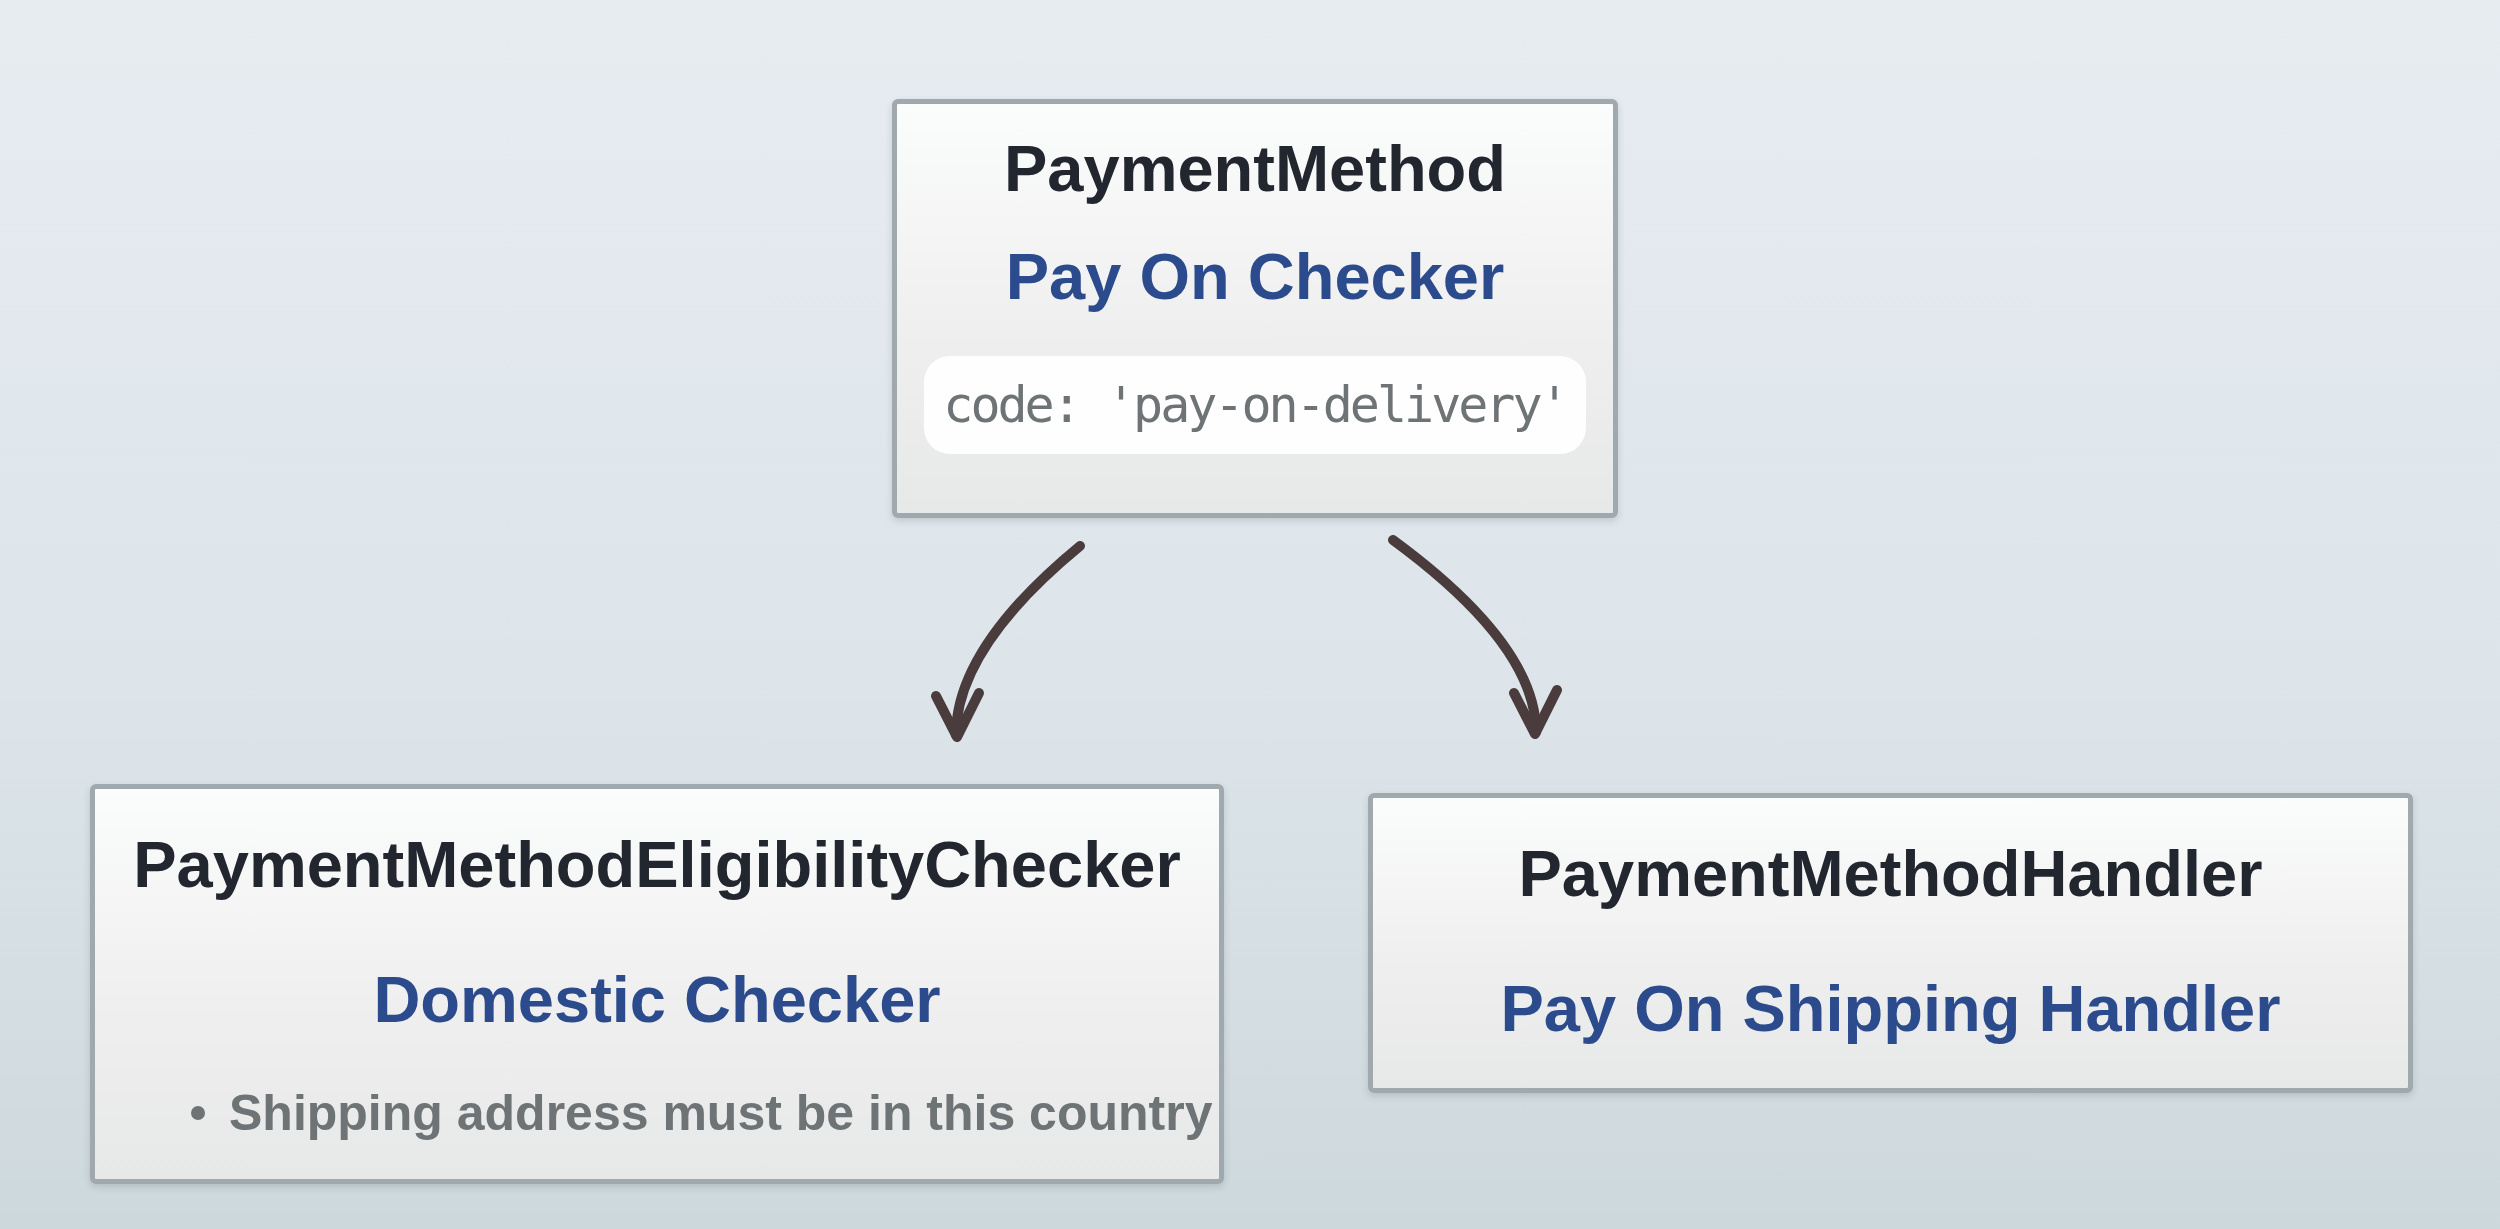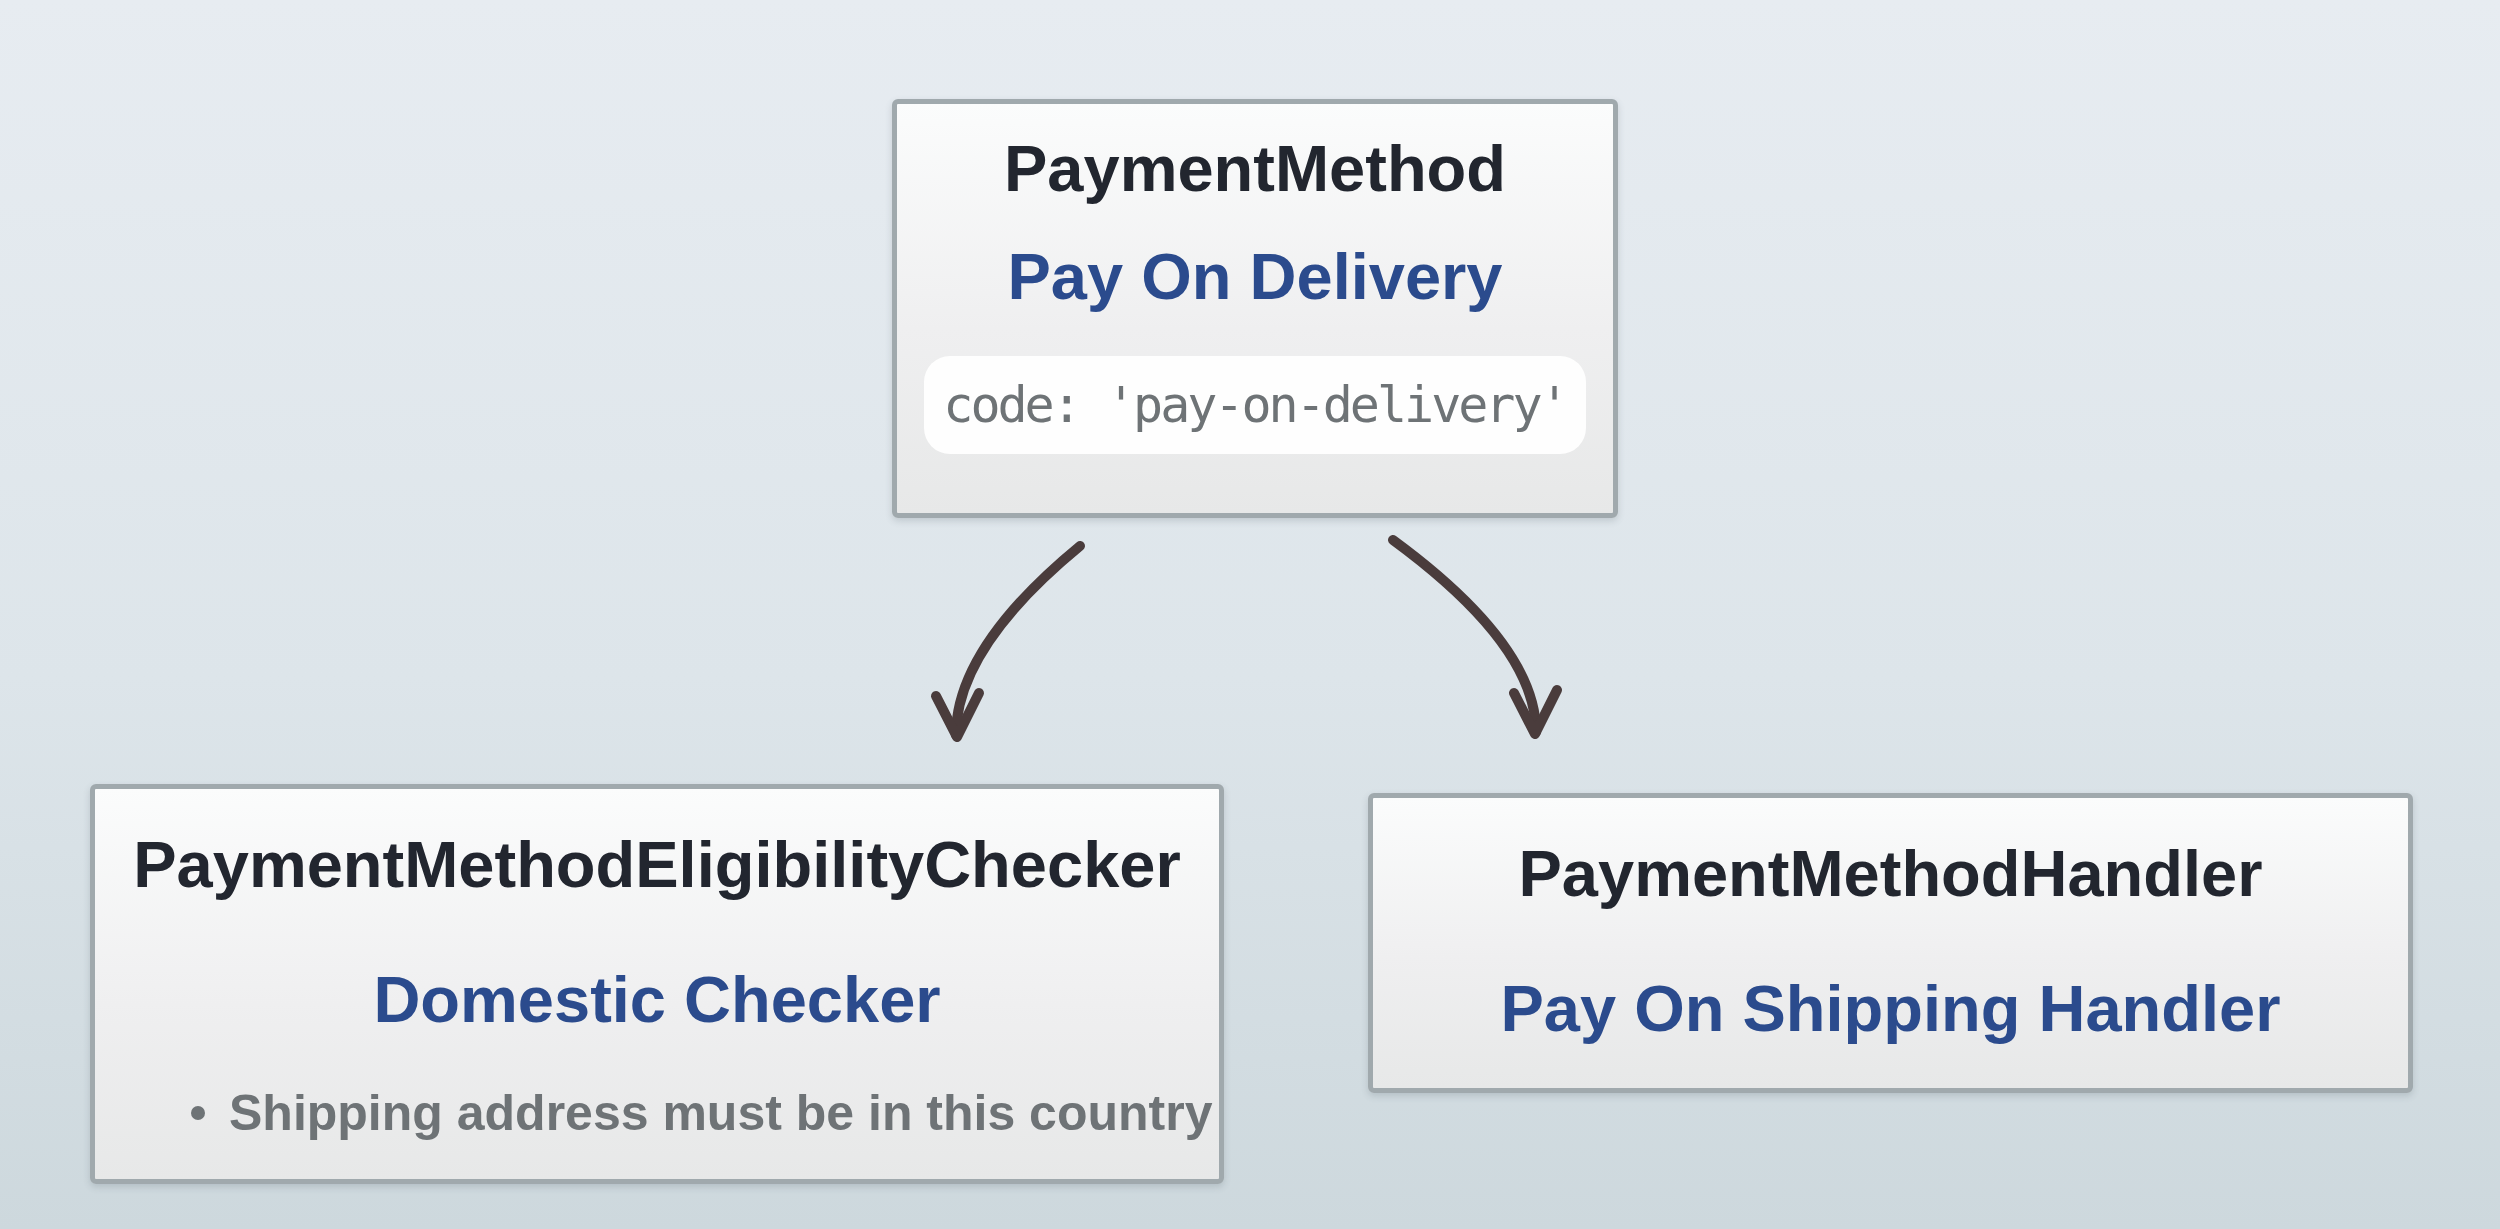--- a/index.html
+++ b/index.html
@@ -106,21 +106,21 @@
       <path class="edge-path" d="M 936 696 L 957 737 L 979 693"></path>
     </g>
     <g>
       <path class="edge-path" d="M 1393 540 Q 1536 645 1536 732"></path>
       <path class="edge-path" d="M 1514 693 L 1535 734 L 1557 690"></path>
     </g>
   </svg>
 
   <div class="node" id="node-payment-method">
     <div class="node-title">PaymentMethod</div>
-    <div class="node-subtitle">Pay On Delivery</div>
+    <div class="node-subtitle">Pay On Checker</div>
     <div class="code-badge">code: 'pay-on-delivery'</div>
   </div>
 
   <div class="node" id="node-eligibility-checker">
     <div class="node-title">PaymentMethodEligibilityChecker</div>
     <div class="node-subtitle">Domestic Checker</div>
     <div class="bullet-row">
       <span class="bullet-dot"></span>
       <span class="bullet-text">Shipping address must be in this country</span>
     </div>

